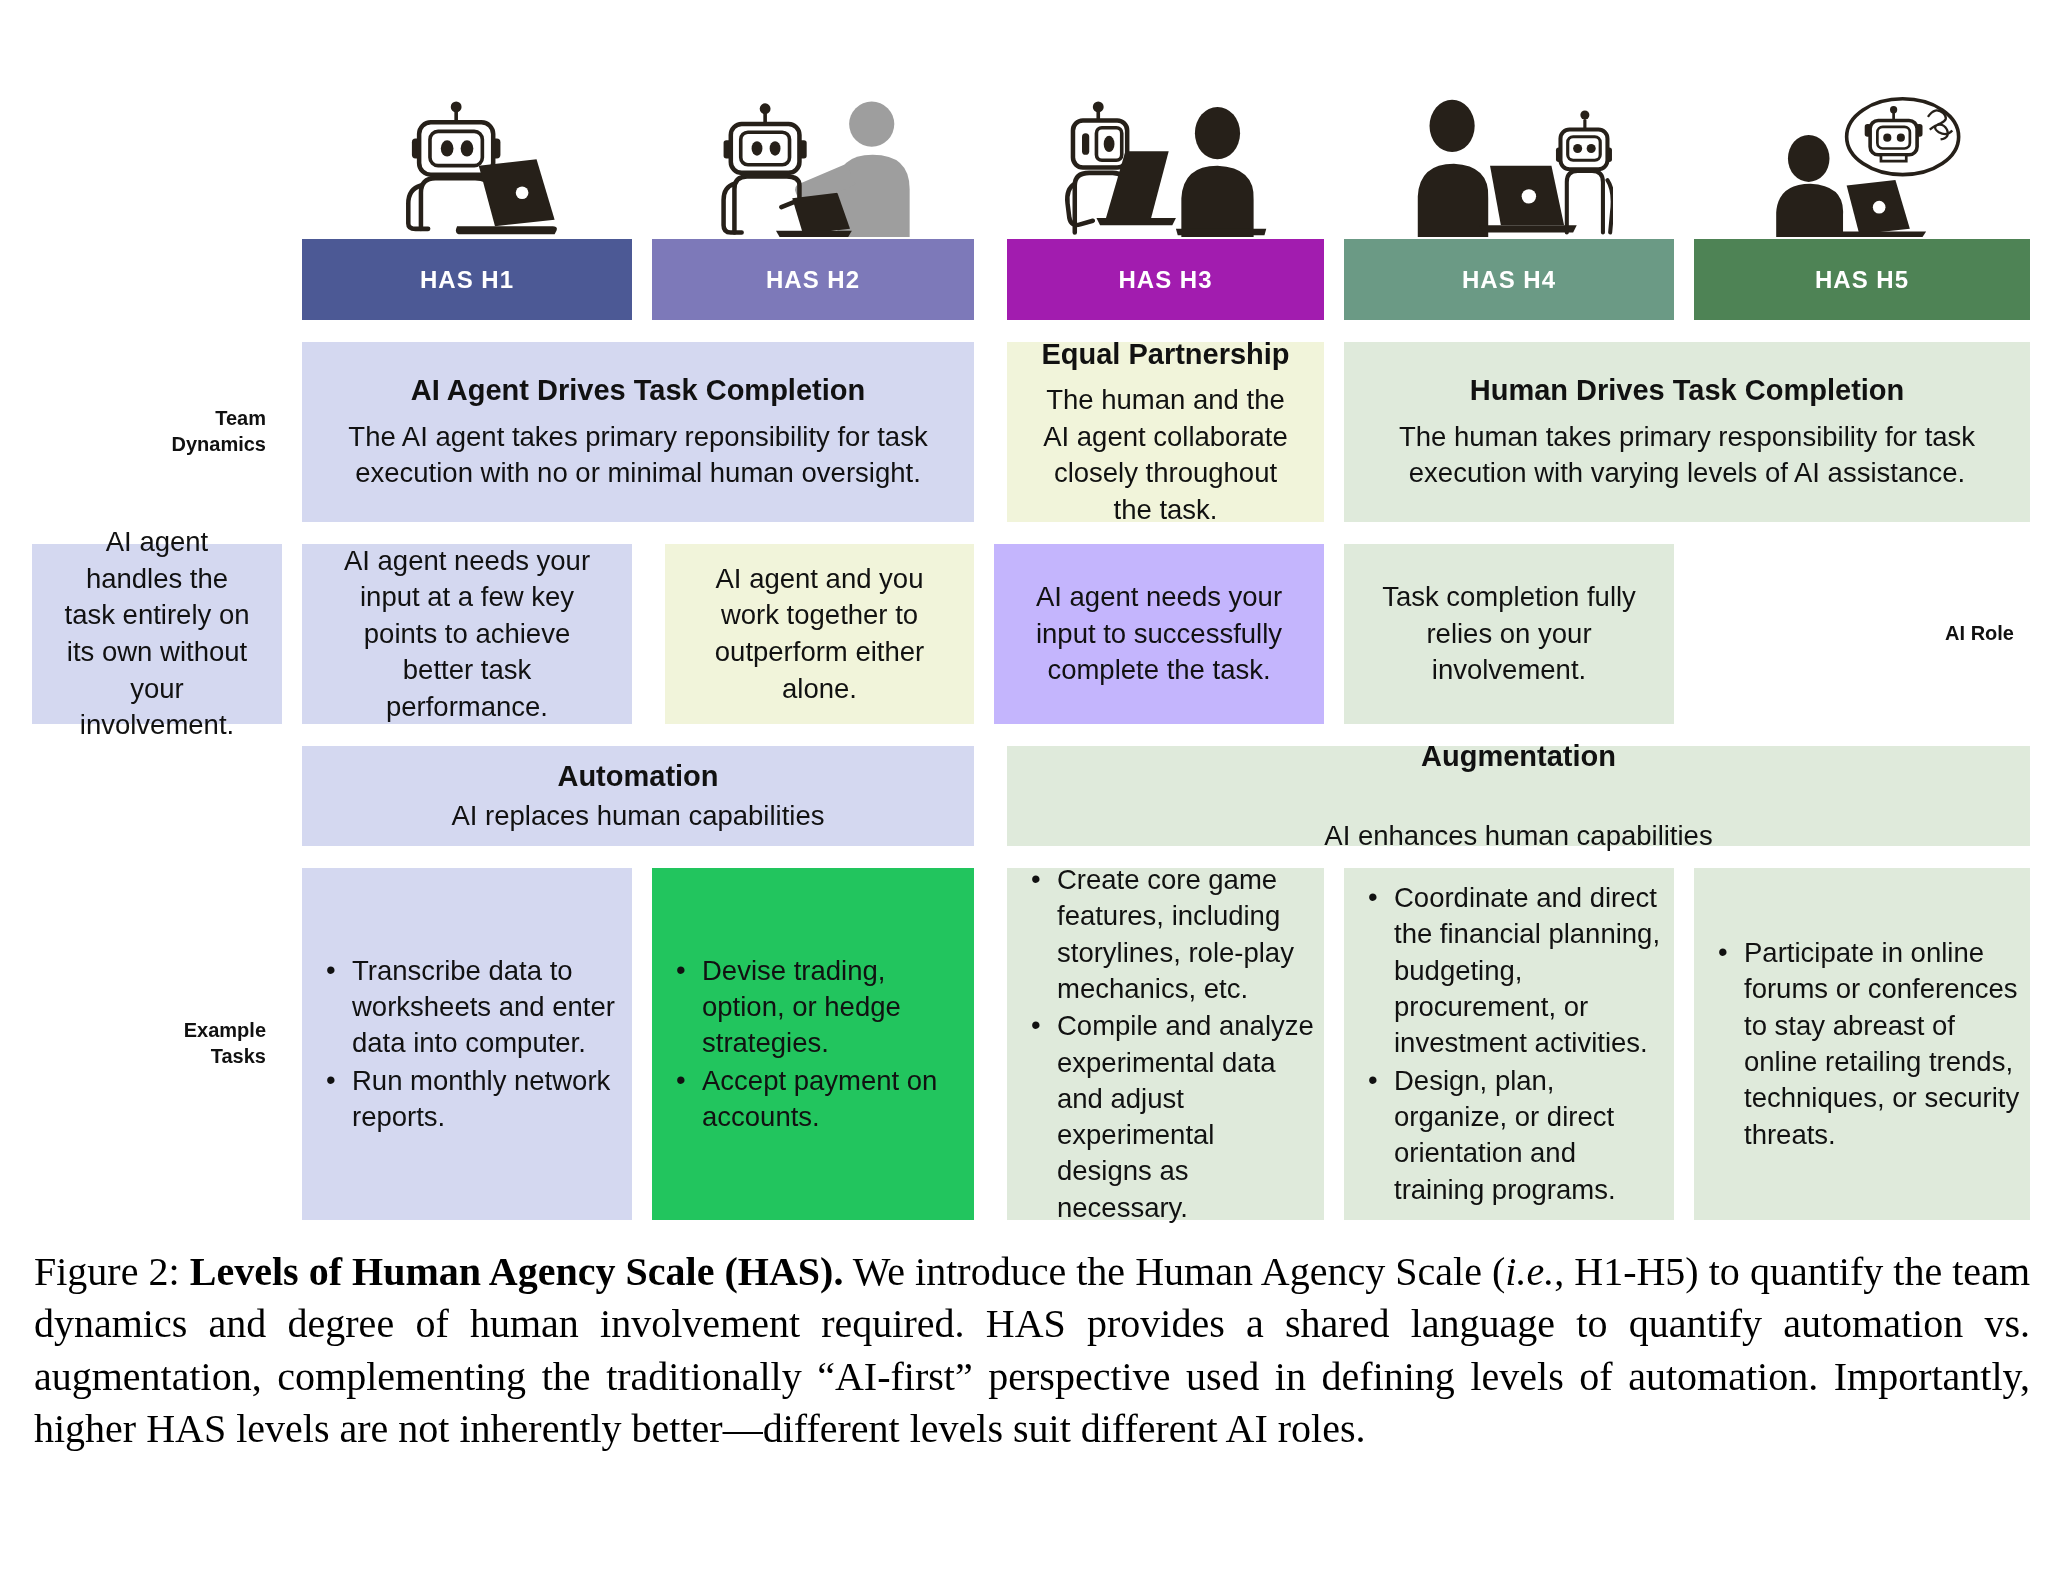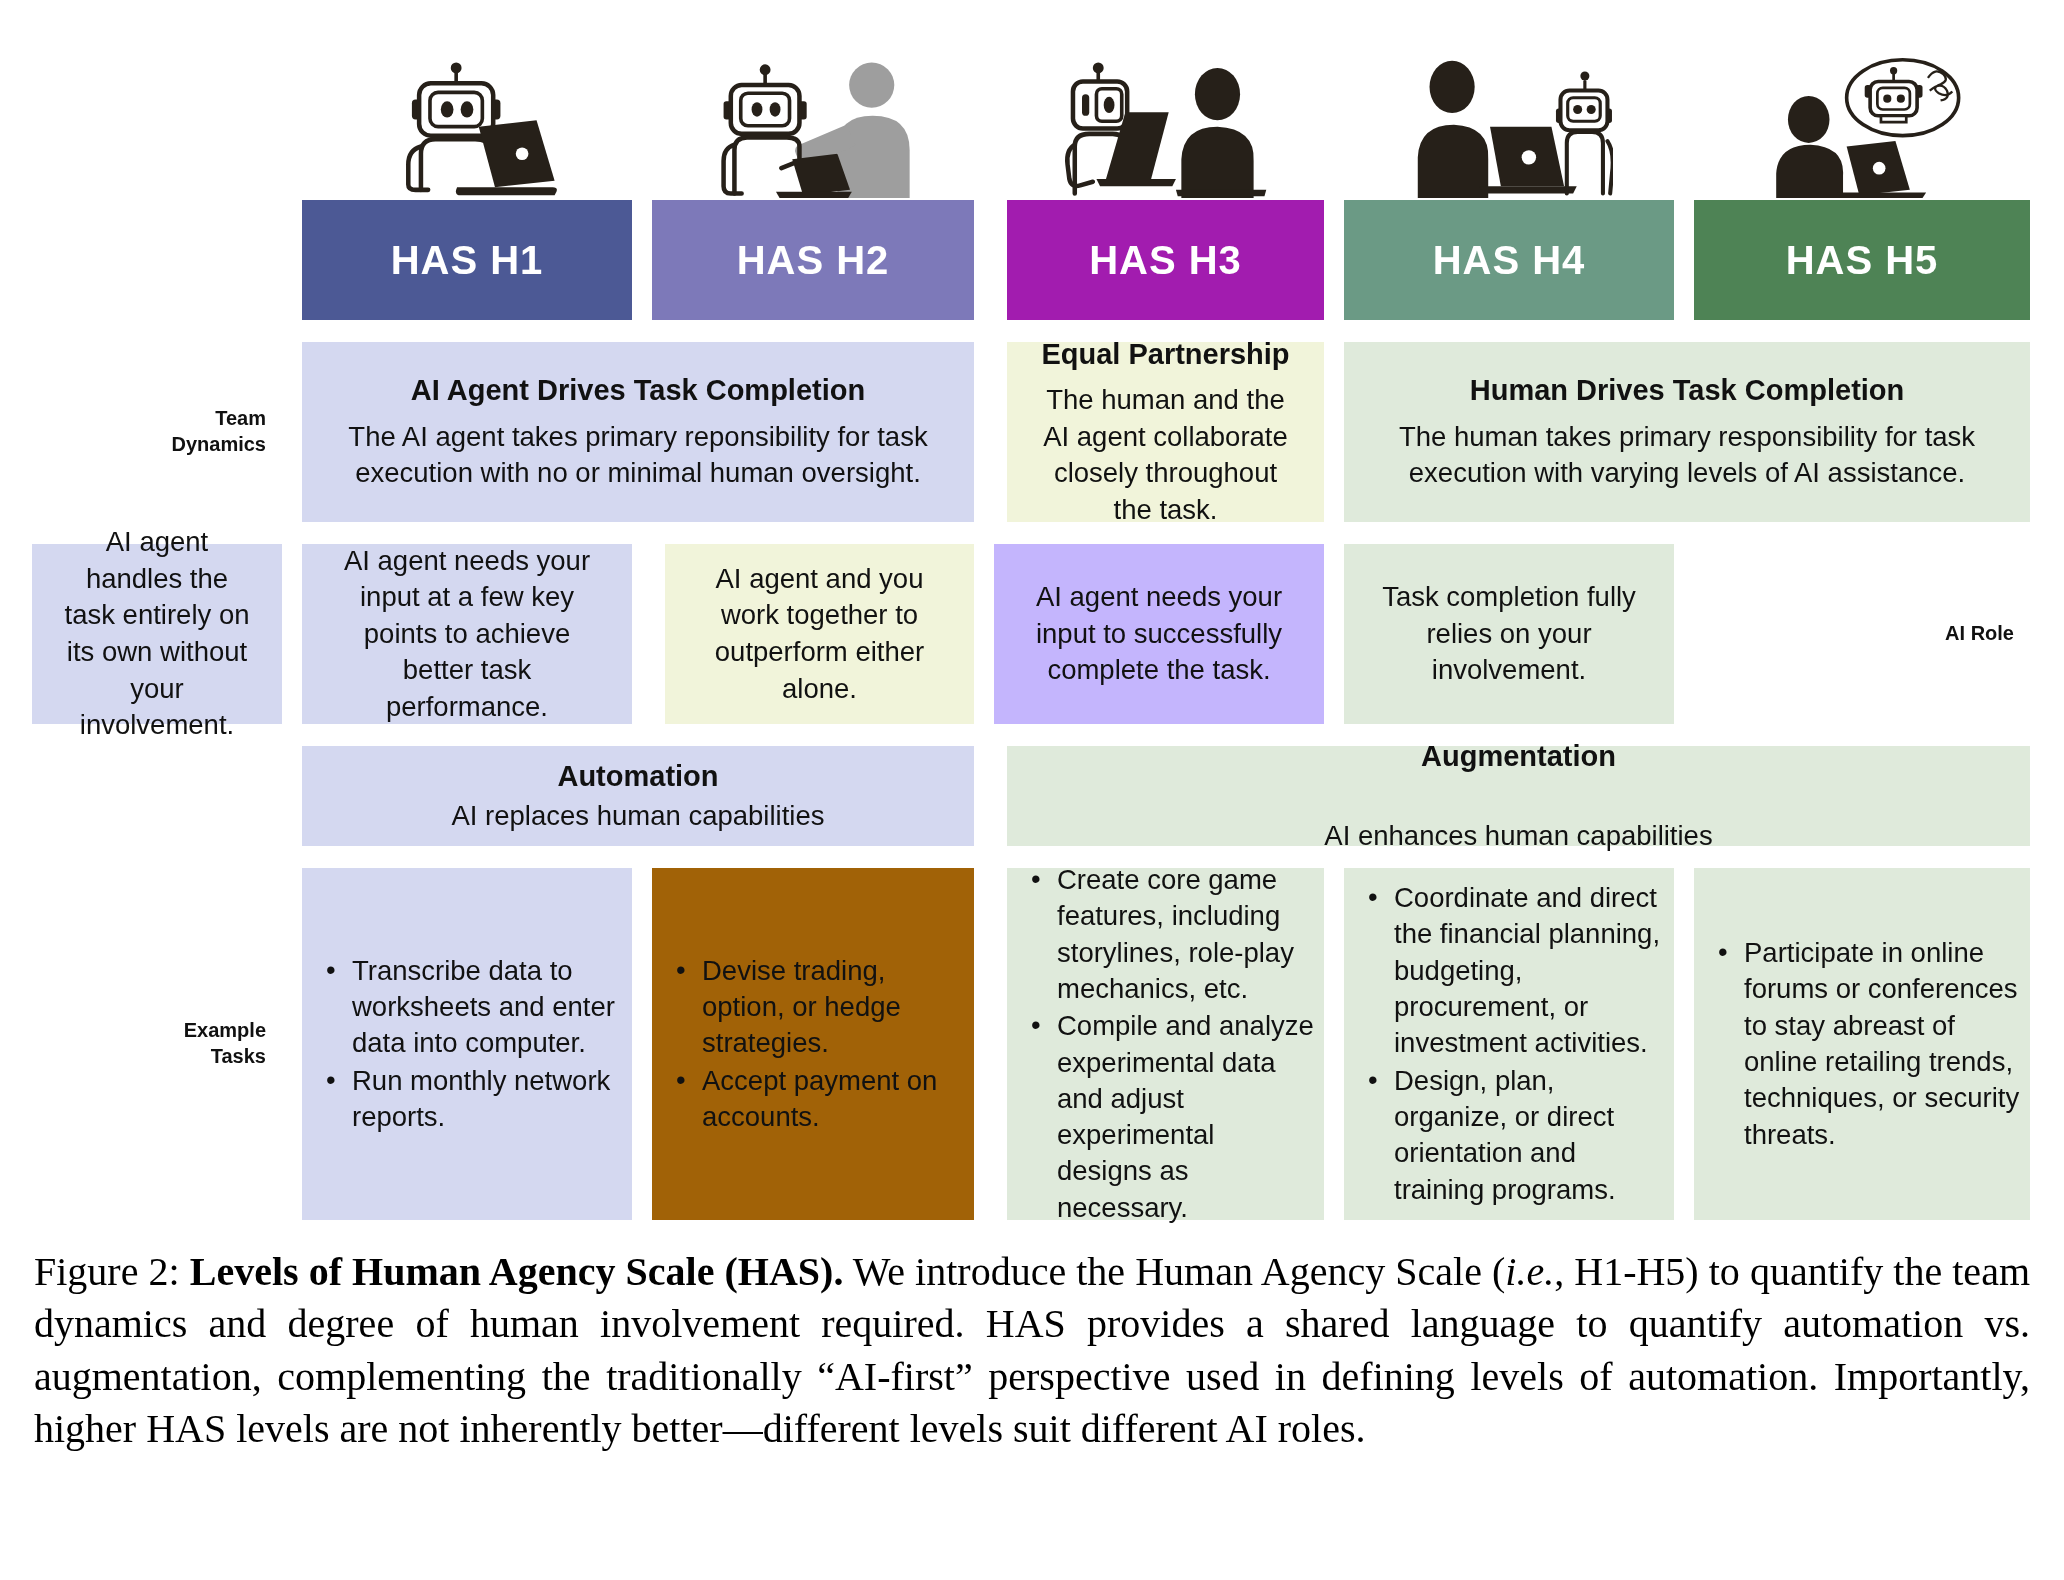--- a/index.html
+++ b/index.html
@@ -11,22 +11,22 @@
   .grid{
     display:grid;
     grid-template-columns:250px 330px 322px 330px 330px 336px;
     grid-template-rows:306px 180px 180px 100px 352px;
     column-gap:20px;row-gap:22px;
   }
   .shift{margin-left:13px;}
   .colhead{display:flex;flex-direction:column;}
   .icon-wrap{flex:1;display:flex;align-items:flex-end;justify-content:center;padding-bottom:2px;}
   .bar{
-    height:120px;display:flex;align-items:center;justify-content:center;
-    color:#fff;font-weight:bold;font-size:40px;letter-spacing:1px;
+    height:81px;display:flex;align-items:center;justify-content:center;
+    color:#fff;font-weight:bold;font-size:24px;letter-spacing:1px;
   }
   .rlabel{
     align-self:center;justify-self:end;text-align:right;
     font-weight:bold;font-size:20px;line-height:1.28;
     white-space:pre-line;padding-right:16px;
   }
   .cell{
     display:flex;flex-direction:column;justify-content:center;
     text-align:center;padding:10px 26px;box-sizing:border-box;
   }
@@ -227,21 +227,21 @@
   <div class="rlabel">Example
 Tasks</div>
 
   <div class="cell tasks" style="background-color: rgb(212, 216, 240);">
     <ul>
       <li>Transcribe data to worksheets and enter data into computer.</li>
       <li>Run monthly network reports.</li>
     </ul>
   </div>
 
-  <div class="cell tasks" style="background-color: #a16207;">
+  <div class="cell tasks" style="background-color: #22c55e;">
     <ul>
       <li>Devise trading, option, or hedge strategies.</li>
       <li>Accept payment on accounts.</li>
     </ul>
   </div>
 
   <div class="cell tasks shift" style="background-color: rgb(223, 234, 219);">
     <ul>
       <li>Create core game features, including storylines, role-play mechanics, etc.</li>
       <li>Compile and analyze experimental data and adjust experimental designs as necessary.</li>

